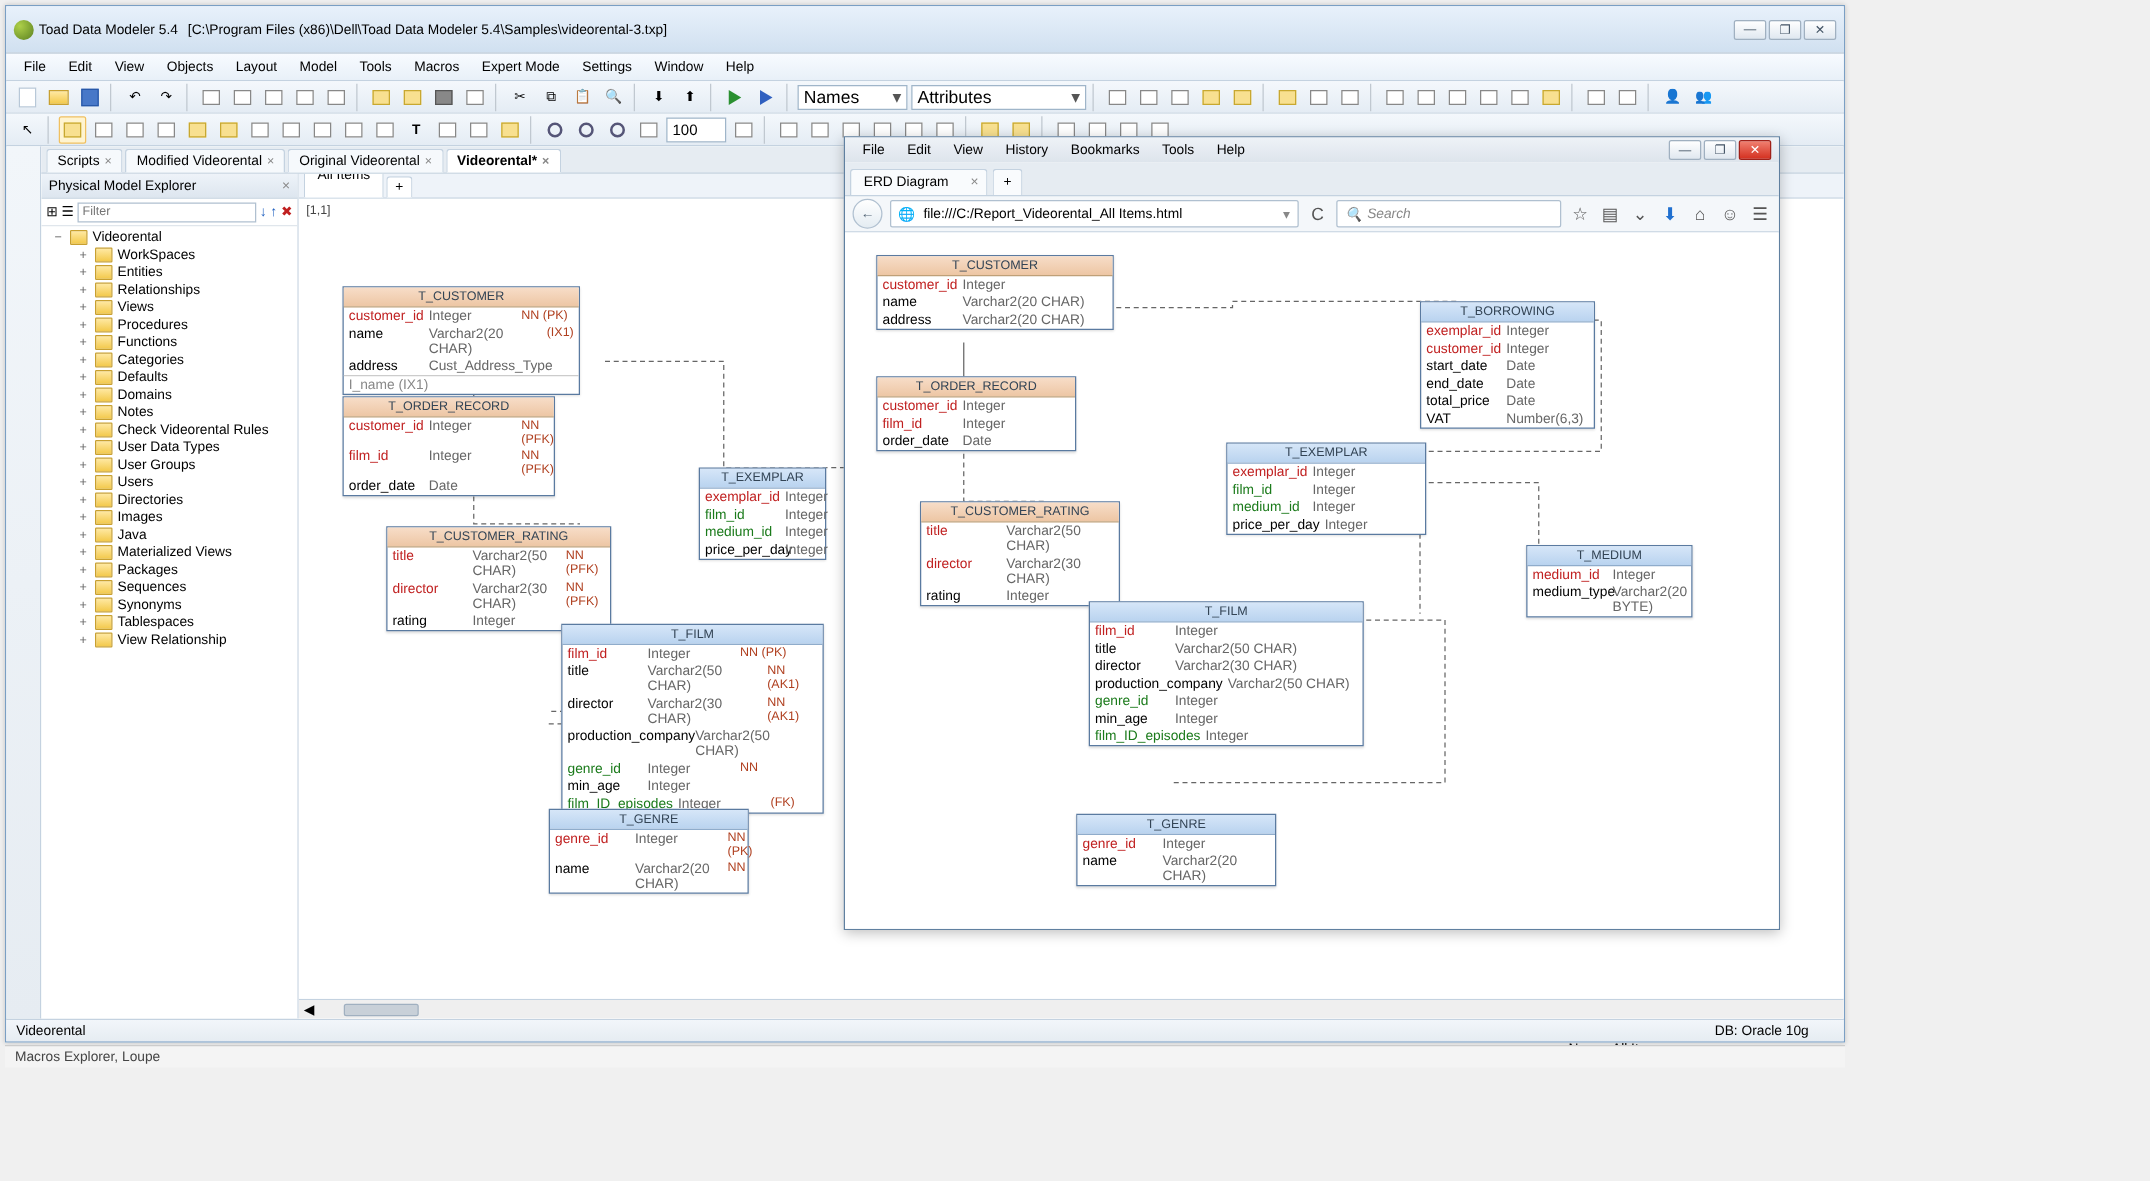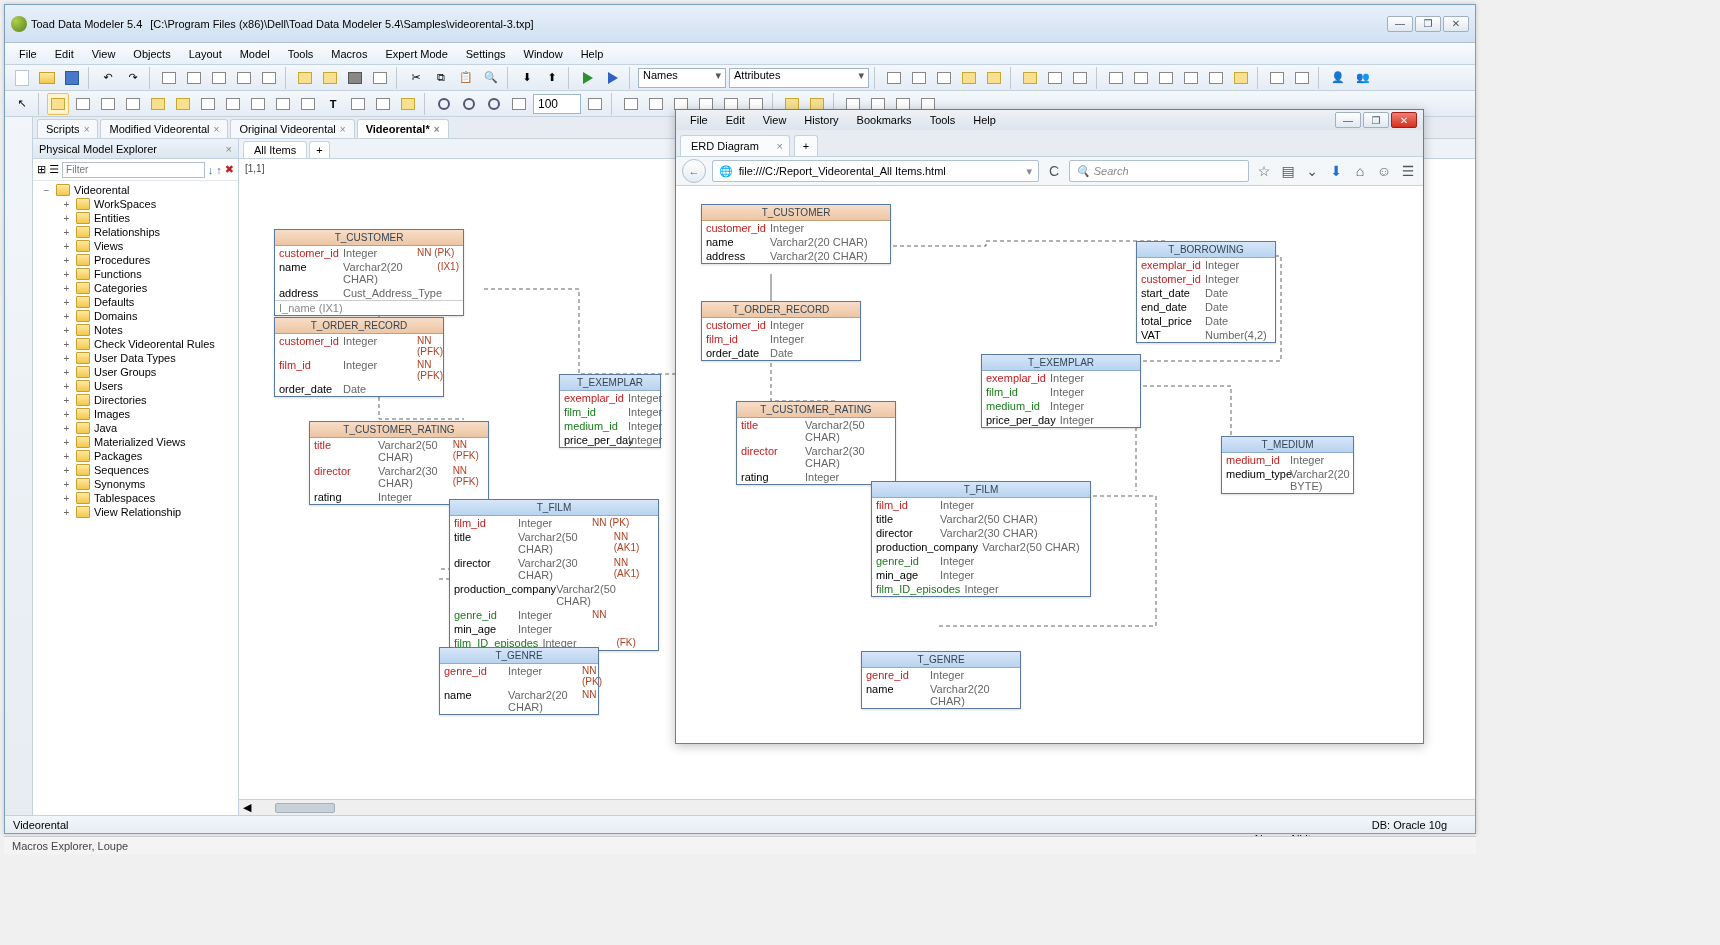--- a/index.html
+++ b/index.html
@@ -10,21 +10,21 @@
 .titlebar { height:38px; background:linear-gradient(#e8f1fb,#d0e0f0); display:flex; align-items:center; padding:0 6px; border-bottom:1px solid #b0c0d0; gap:4px; }
 .titlebar .ticon { width:16px; height:16px; background:radial-gradient(circle at 30% 30%,#aed049,#5a8020); border-radius:50%; }
 .titlebar-buttons { margin-left:auto; display:flex; gap:2px; }
 .winbtn { width:26px; height:16px; border:1px solid #a0b0c0; background:linear-gradient(#fff,#e0e8f0); border-radius:2px; display:flex; align-items:center; justify-content:center; font-size:10px; color:#456; }
 .menubar { height:22px; background:linear-gradient(#f8fbff,#e8f0f8); display:flex; align-items:center; padding:0 6px; gap:2px; border-bottom:1px solid #c4d2e0; }
 .menubar span { padding:3px 8px; cursor:default; }
 
 .toolbar-row { height:26px; background:linear-gradient(#f4f8fc,#e4ecf4); border-bottom:1px solid #c4d2e0; display:flex; align-items:center; padding:0 6px; gap:3px; flex-wrap:nowrap; overflow:hidden; }
 .tbtn { width:22px; height:22px; border:1px solid transparent; border-radius:2px; display:flex; align-items:center; justify-content:center; }
 .tsep { width:4px; height:22px; border-left:1px solid #c0c8d0; margin:0 2px; }
-.tselect { height:20px; border:1px solid #9fb5c9; background:#fff; padding:0 18px 0 4px; font-size:11px; min-width:88px; position:relative; }
+.tselect { height:20px; border:1px solid #9fb5c9; background:#fff; padding:0 18px 0 4px; font-size:14px; min-width:88px; position:relative; }
 .tselect::after{content:"▾";position:absolute;right:4px;color:#555;}
 .tspin { height:20px; width:48px; border:1px solid #9fb5c9; background:#fff; padding:0 4px; font-size:12px; }
 
 
 .body { flex:1; display:flex; overflow:hidden; }
 .left-rail { width:28px; background:linear-gradient(#f2f6fa,#e6ecf2); border-right:1px solid #c4d2e0; display:flex; flex-direction:column; align-items:center; padding:4px 0; gap:4px; }
 .rail-btn { width:20px; height:18px; }
 
 .content { flex:1; display:flex; flex-direction:column; overflow:hidden; }
 .doc-tabs { height:22px; background:#e6ecf2; border-bottom:1px solid #c4d2e0; display:flex; align-items:flex-end; padding-left:4px; gap:2px;}
@@ -38,21 +38,21 @@
 .explorer-filter { height:22px; display:flex; align-items:center; gap:3px; padding:2px 4px; border-bottom:1px solid #e0e6ec; }
 .explorer-filter input { flex:1; height:16px; border:1px solid #b0c0d0; font-size:10px; padding:0 3px; }
 .tree { flex:1; overflow:auto; padding:2px 0; font-size:11px; }
 .tree-item { display:flex; align-items:center; gap:4px; padding:1px 4px 1px 8px; white-space:nowrap; cursor:default; }
 .tree-item .exp { width:11px; text-align:center; color:#666; font-size:10px; }
 .tree-item .folder { width:14px;height:12px;background:linear-gradient(#ffe9a3,#f3c94b);border:1px solid #c8a030;border-radius:1px; }
 .tree-item.child{padding-left:28px;}
 
 .canvas-area { flex:1; display:flex; flex-direction:column; background:#fff; overflow:hidden; position:relative;}
 .canvas-tabs{height:20px;background:#eef3f9;border-bottom:1px solid #c4d2e0;display:flex;align-items:flex-end;padding-left:4px;gap:2px;}
-.ctab{padding:2px 10px;background:#fff;border:1px solid #c4d2e0;border-bottom:none;border-radius:3px 3px 0 0;font-size:11px;}
+.ctab{padding:12px 10px;background:#fff;border:1px solid #c4d2e0;border-bottom:none;border-radius:3px 3px 0 0;font-size:11px;}
 .ctab.plus{padding:2px 6px;}
 .diagram { flex:1; position:relative; background:#fff; overflow:hidden; }
 .diagram .coord{position:absolute;left:6px;top:4px;font-size:10px;color:#444;}
 .hscroll{height:16px;background:#efefef;border-top:1px solid #c4d2e0;display:flex;align-items:center;padding:0 4px;}
 .hthumb{width:60px;height:10px;background:#c8d0d8;border:1px solid #a0b0c0;border-radius:2px;margin-left:24px;}
 
 
 .entity { position:absolute; border:1px solid #5a7aa0; background:#fff; font-size:10px; box-shadow:0 1px 2px rgba(0,0,0,.15); }
 .entity .ehdr { background:linear-gradient(#f7ddc8,#edc6a4); text-align:center; padding:2px; font-size:10px; color:#345; border-bottom:1px solid #bfa078;}
 .entity.blue .ehdr { background:linear-gradient(#d6e6f8,#b9d3ef); border-bottom-color:#8faccb;}
@@ -879,21 +879,21 @@
           <span class="ftype">Date</span>
           <span class="fflag"></span>
         </div>
         <div class="erow">
           <span class="fname">total_price</span>
           <span class="ftype">Date</span>
           <span class="fflag"></span>
         </div>
         <div class="erow">
           <span class="fname">VAT</span>
-          <span class="ftype">Number(4,2)</span>
+          <span class="ftype">Number(6,3)</span>
           <span class="fflag"></span>
         </div>
       </div>
       <div class="entity blue" style="left: 545px; top: 250px; width: 133px;">
         <div class="ehdr">T_MEDIUM</div>
         <div class="erow pk">
           <span class="fname">medium_id</span>
           <span class="ftype">Integer</span>
           <span class="fflag"></span>
         </div>

